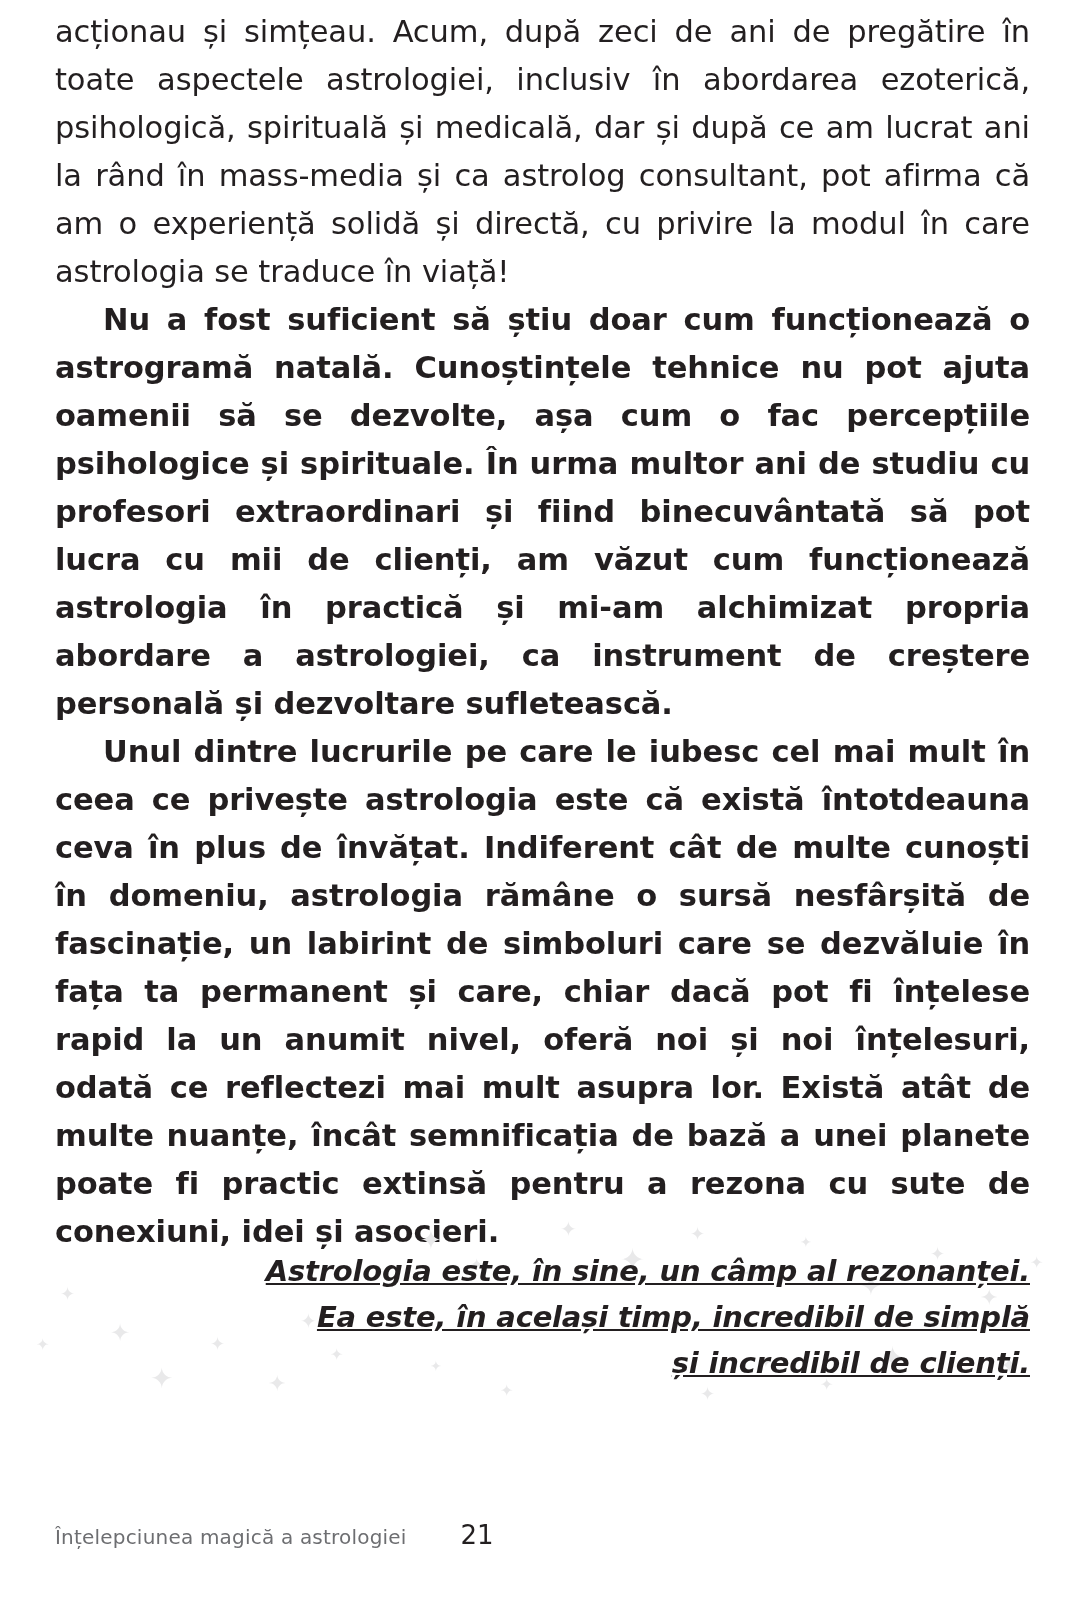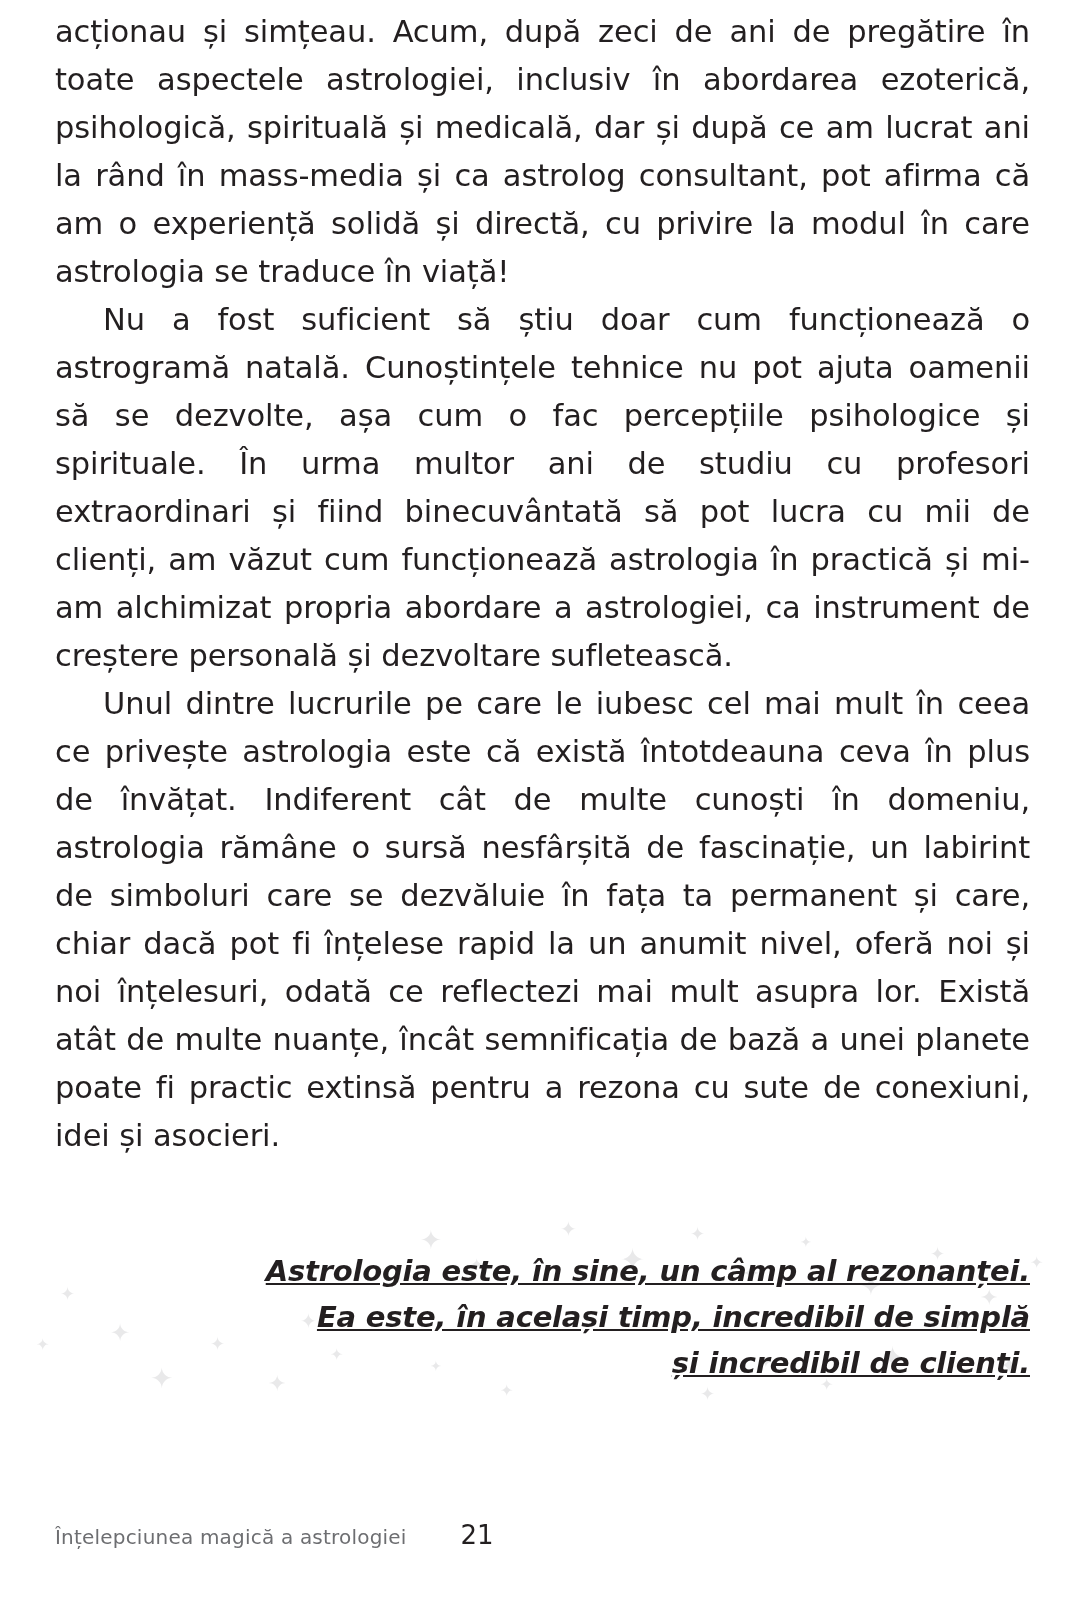--- a/index.html
+++ b/index.html
@@ -31,20 +31,21 @@
     font-size: 30.5px;
     line-height: 48px;
     text-align: justify;
     text-justify: inter-word;
     letter-spacing: -0.1px;
     color: #231f20;
     font-weight: 400;
   }
   p.body-par.indent {
     text-indent: 48px;
+    font-weight: bold;
   }
   
   .stars-band {
     position: absolute;
     left: 0;
     top: 1215px;
     width: 1091px;
     height: 200px;
     pointer-events: none;
   }

